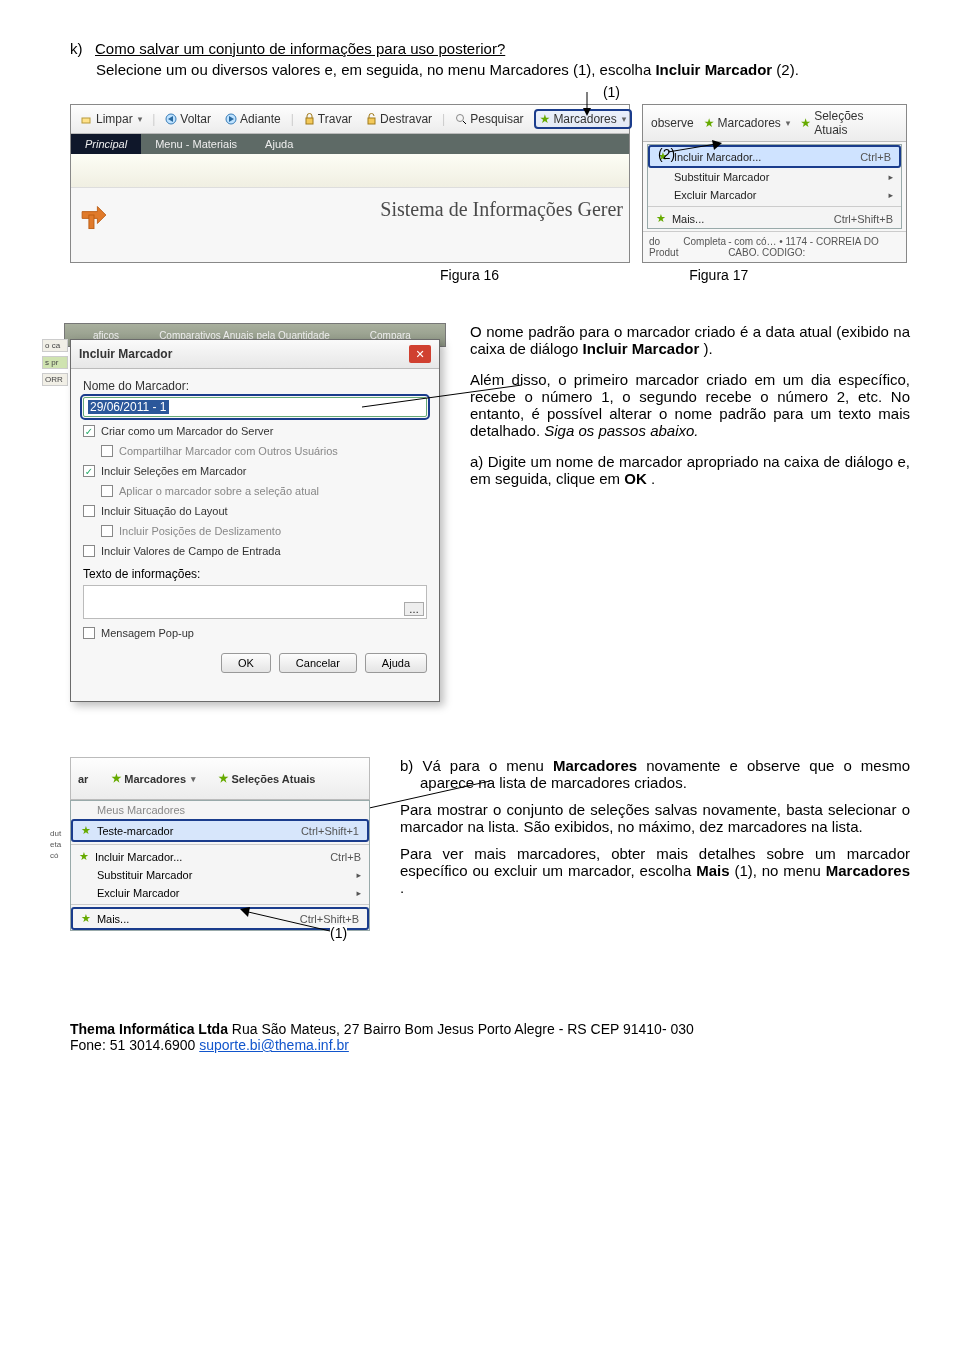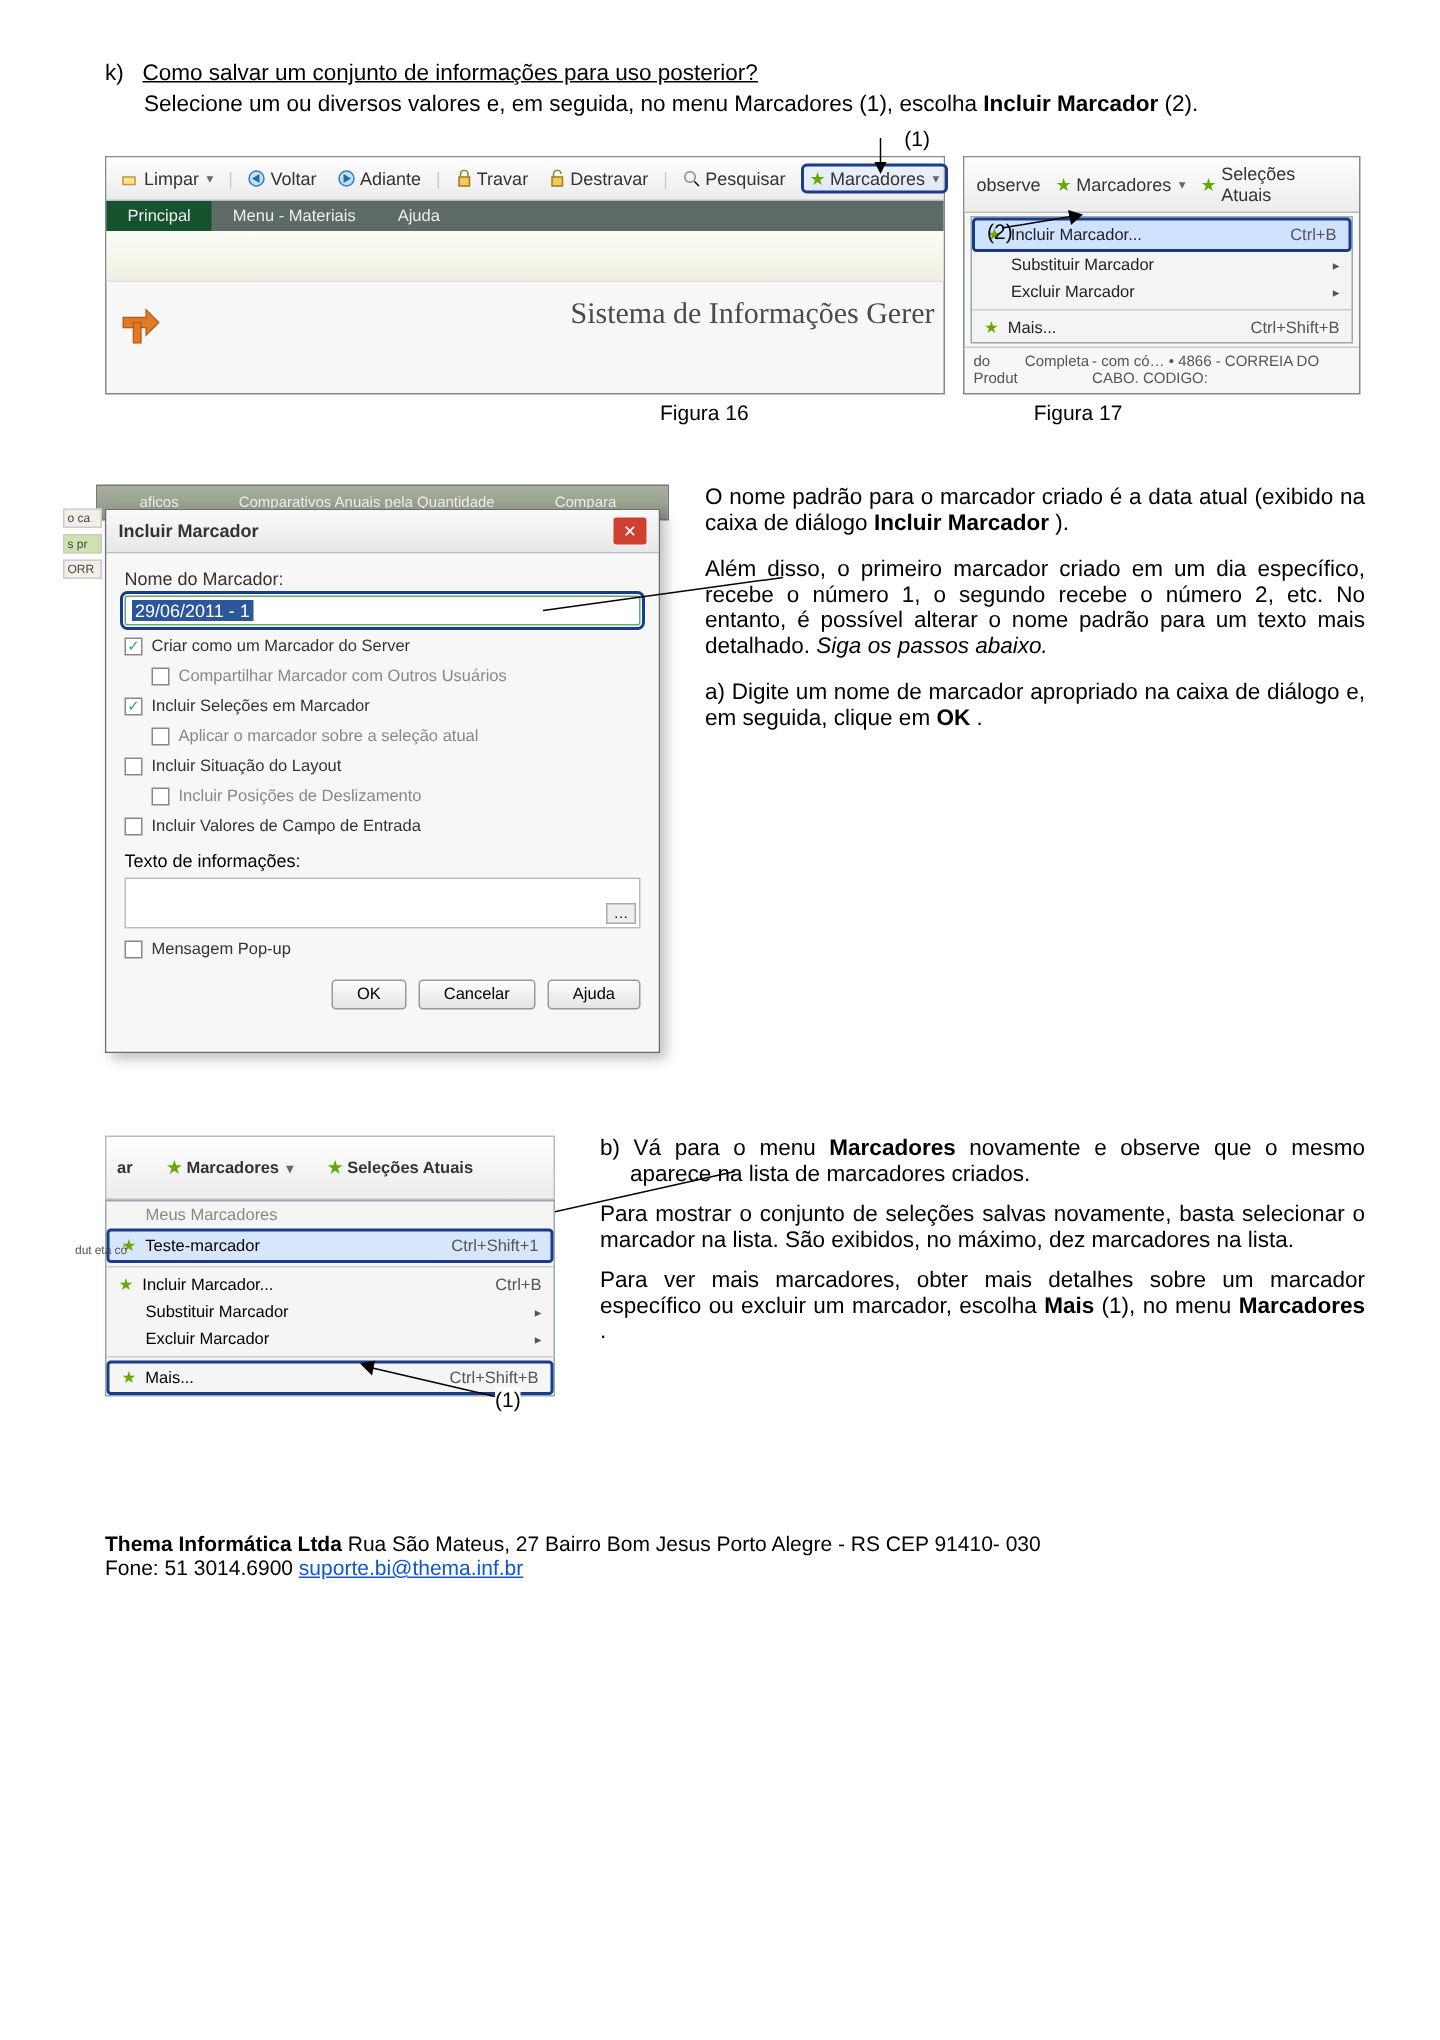--- a/index.html
+++ b/index.html
@@ -22,21 +22,21 @@
 
   
   .fig16 { width: 560px; border:1px solid #888; background:#f7f7f7; font-size:12px; }
   .fig16 .tb { display:flex; align-items:center; gap:6px; padding:4px 6px; background:linear-gradient(#fefefe,#ececec); border-bottom:1px solid #bbb;}
   .tb-item { display:flex; align-items:center; gap:3px; color:#333; padding:2px 4px; border-radius:3px;}
   .tb-item svg{flex:0 0 auto;}
   .dd-arrow{ font-size:9px; color:#666; margin-left:2px;}
   .marc-highlight { border:2px solid #1a3c8c; border-radius:4px; padding:1px 4px; background:rgba(200,220,255,.3);}
   .fig16 .tabbar { display:flex; background:#5e6a66; color:#eee; font-size:11px;}
   .fig16 .tabbar .tab{ padding:4px 14px;}
-  .fig16 .tabbar .tab.active{ background:#14532d;}
+  .fig16 .tabbar .tab.active{ background:#0f172a;font-style:italic;}
   .fig16 .banner{ height:34px; background:linear-gradient(#fdfdf5,#f0efe2); border-bottom:1px solid #ddd;}
   .fig16 .orange{ padding:10px 6px; display:flex; align-items:flex-start; gap:44px;}
   .orange-icon{ width:34px; height:34px; }
   .fig16 .title-txt{ font-family: Georgia, serif; color:#4a4a4a; font-size:20px; margin-left:auto; white-space:nowrap;}
   .fig-labels { display:flex; font-size:14px; margin-top:4px;}
   .fig-labels .l1{ margin-left: 370px;}
   .fig-labels .l2{ margin-left: 190px;}
 
   
   .fig17 { width: 265px; border:1px solid #888; background:#f7f7f7; font-size:12px;}
@@ -82,21 +82,21 @@
   
   .sec-low { display:flex; gap:30px; margin-top:55px; align-items:flex-start; position:relative;}
   .menu2-wrap{ width:300px; position:relative;}
   .menu2-top{ display:flex; gap:15px; padding:12px 3px; background:linear-gradient(#fefefe,#ececec); border:1px solid #bbb; font-size:11px;font-weight:bold;}
   .menu2{ border:1px solid #9aa; background:#f5f5f5; font-size:11px; margin-top:0;}
   .menu2 .mitem{ display:flex; align-items:center; gap:6px; padding:3px 8px;}
   .menu2 .mitem .sc{ margin-left:auto; color:#555;}
   .menu2 .mitem.hl{ background:#d7e6fb; border:2px solid #1a3c8c; border-radius:3px;}
   .menu2 .mitem.box{ border:2px solid #1a3c8c; border-radius:3px;}
   .menu2 .sep{ height:1px; background:#ccc; margin:2px 0;}
-  .menu2-side{ position:absolute; left:-20px; top:72px; font-size:8px; color:#555; display:flex; gap:2px;}
+  .menu2-side{ position:absolute; left:-20px; top:72px; font-size:8px; color:#555; display:flex; flex-direction:column; gap:2px;}
   .callout1-low{ position:absolute; left:260px; top:168px; font-size:14px; background:#fff;}
   .right-low{ flex:1; text-align:justify; font-size:15px;}
   .right-low p{ margin:0 0 10px 0;}
   .right-low .para-b{ padding-left:20px; text-indent:-20px; }
 
   .footer{ margin-top:90px; font-size:14px;}
   .footer a{ color:#1155cc; text-decoration:underline;}
 
   svg line{ stroke:#000; stroke-width:1;}
   svg .arrow{ fill:#000;}
@@ -231,21 +231,21 @@
         <div class="sep"></div>
         <div class="mitem">
           <span class="star">★</span>
           <span>Mais...</span>
           <span class="sc">Ctrl+Shift+B</span>
         </div>
       </div>
       <div class="below">
         <div>do Produt</div>
         <div>Completa</div>
-        <div>- com có…    • 4866 - CORREIA DO CABO. CODIGO:</div>
+        <div>- com có…    • 1174 - CORREIA DO CABO. CODIGO:</div>
       </div>
     </div>
   </div>
   <div class="fig-labels">
     <span class="l1">Figura 16</span>
     <span class="l2">Figura 17</span>
   </div>
 
   <div class="sec-mid">
     <svg style="position:absolute; left:292px; top:60px; z-index:5;" width="170" height="30">

